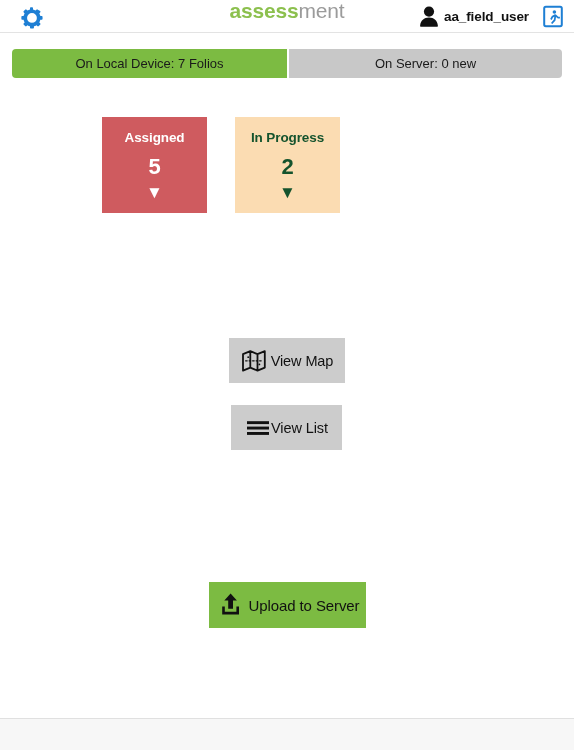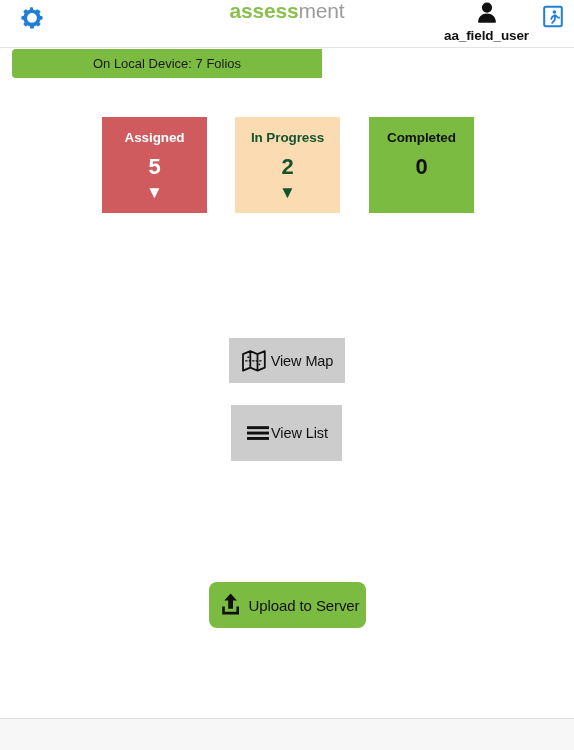--- a/index.html
+++ b/index.html
@@ -14,21 +14,21 @@
     overflow: hidden;
     position: relative;
     -webkit-font-smoothing: antialiased;
   }
 
   
   .header {
     position: absolute;
     left: 0; top: 0;
     width: 574px;
-    height: 48px;
+    height: 33px;
     background: #ffffff;
     border-bottom: 1px solid #e3e3e3;
     box-sizing: border-box;
   }
   .gear-btn {
     position: absolute;
     left: 18px; top: 4px;
     width: 26px; height: 26px;
     cursor: pointer;
   }
@@ -66,21 +66,20 @@
     padding-left: 30px;
   }
 
   .user-area {
     position: absolute;
     right: 45px; top: 0;
     height: 33px;
     display: flex;
     align-items: center;
     gap: 3px;
-    flex-direction: column;
   }
   .avatar {
     width: 24px; height: 25px;
     display: block;
   }
   .username {
     font-size: 13.5px;
     font-weight: bold;
     color: #111111;
     letter-spacing: -0.1px;
@@ -106,21 +105,21 @@
     display: flex;
     align-items: center;
     justify-content: center;
     font-size: 13px;
     color: #1a1a1a;
     box-sizing: border-box;
     cursor: pointer;
     user-select: none;
   }
   .tab-local {
-    width: 310px;
+    width: 275px;
     background: #7cbb42;
     border-radius: 4px 0 0 4px;
     margin-right: 2px;
   }
   .tab-server {
     width: 273px;
     background: #c8c8c8;
     border-radius: 0 4px 4px 0;
   }
 
@@ -177,34 +176,33 @@
     user-select: none;
     box-sizing: border-box;
   }
   .btn-label {
     font-size: 14.5px;
     color: #111111;
     letter-spacing: -0.1px;
     white-space: nowrap;
   }
   .btn-viewmap  { left: 229px; top: 338px; width: 116px; height: 45px; }
-  .btn-viewlist { left: 231px; top: 405px; width: 111px; height: 56px; }
+  .btn-viewlist { left: 231px; top: 405px; width: 111px; height: 45px; }
 
   .btn-upload {
     position: absolute;
     left: 209px; top: 582px;
     width: 157px; height: 46px;
     background: #7cbb42;
     display: flex;
     align-items: center;
     justify-content: center;
     gap: 3px;
     cursor: pointer;
     user-select: none;
-    border-radius: 8px;
   }
   .btn-upload .btn-label {
     font-size: 15px;
   }
 
   .icon { display: block; flex: none; }
 
   
   .footer {
     position: absolute;
@@ -251,41 +249,39 @@
         <path fill="#1e7fd4" d="M12.9 9.2l-3.1 1.9-1.6 3 1.5.8 1.3-2.4 1.3-.8-.4 2.9-2.9 3.4 1.3 1.1 3.2-3.6.5-3.4 1.9 1.5 2.0-.2v-1.7l-1.6.1-2.1-2.1a1.3 1.3 0 0 0-1.3-.5z"></path>
       </svg>
     </span>
   </div>
 </div>
 
 <div class="tabbar">
   <div class="tab tab-local">
     <span>On Local Device: 7 Folios</span>
   </div>
+  <div class="tab tab-server">
+    <span>On Server: 0 new</span>
+  </div>
 </div>
 
 <div class="cards">
 
   <div class="card card-assigned">
     <div class="card-title">Assigned</div>
     <div class="card-count">5</div>
     <div class="card-caret">▼</div>
   </div>
 
   <div class="card card-inprogress">
     <div class="card-title">In Progress</div>
     <div class="card-count">2</div>
     <div class="card-caret">▼</div>
   </div>
 
-  <div class="card card-completed">
-    <div class="card-title">Completed</div>
-    <div class="card-count">0</div>
-    <div class="card-caret hidden">▼</div>
-  </div>
 </div>
 
 <div class="btn btn-viewmap">
   <span>
     <svg class="icon" width="30" height="26" viewBox="0 0 30 26" aria-hidden="true">
       <path fill="none" stroke="#111111" stroke-width="1.8" stroke-linejoin="round" d="M2 6.2 9.3 3.2v16.4L2 22.6zM9.3 3.2l7.2 3v16.4l-7.2-3zM16.5 6.2l7.3-3v16.4l-7.3 3z"></path>
       <path fill="none" stroke="#111111" stroke-width="1.2" stroke-linecap="round" stroke-dasharray="1.6 1.9" d="M4.6 12.8h16.8"></path>
       <circle cx="7.2" cy="9.2" r="0.9" fill="#111111"></circle>
       <circle cx="18.4" cy="16.4" r="0.9" fill="#111111"></circle>
     </svg>

